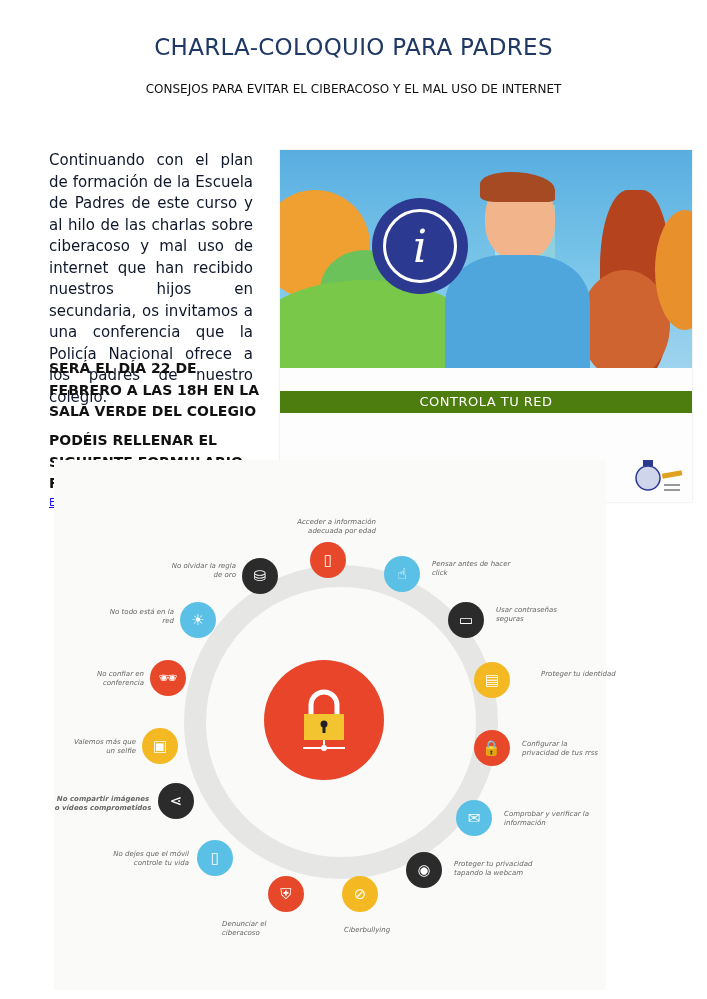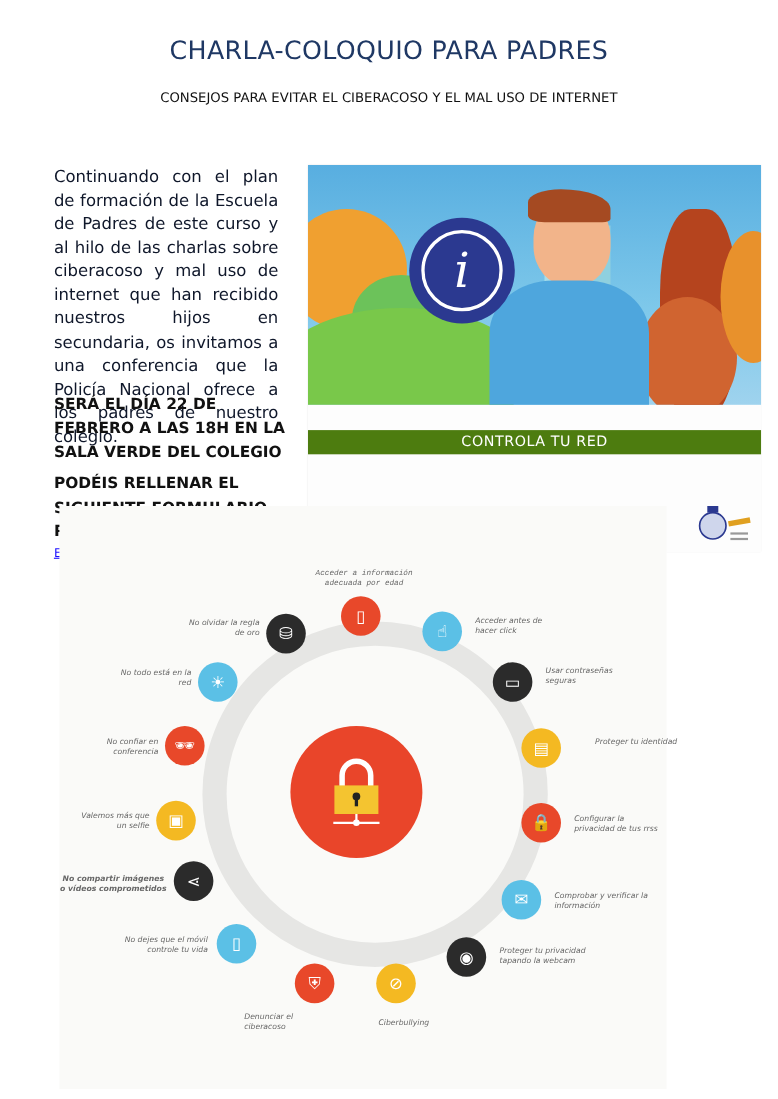--- a/index.html
+++ b/index.html
@@ -87,24 +87,24 @@
       <rect x="15" y="29" width="40" height="26" fill="#f4c430"></rect>
       <circle cx="35" cy="39" r="3.5" fill="#222"></circle>
         <rect x="33.5" y="40" width="3" height="8" fill="#222"></rect>
       <line x1="35" y1="55" x2="35" y2="63" stroke="#fff" stroke-width="2"></line>
       <line x1="14" y1="63" x2="56" y2="63" stroke="#fff" stroke-width="2"></line>
       <circle cx="35" cy="63" r="3" fill="#fff"></circle>
     </svg>
   </div>
 
   <div class="node" style="left:256px;top:82px;background:#e8482a;">▯</div>
-  <div class="nlabel" style="left:232px;top:58px;width:90px;text-align:center;font-family:Liberation Mono, monospace;">Acceder a información adecuada por edad</div>
+  <div class="nlabel" style="left:232px;top:58px;width:90px;text-align:right;">Acceder a información adecuada por edad</div>
 
   <div class="node" style="left:330px;top:96px;background:#5bc0e6;">☝</div>
-  <div class="nlabel" style="left:378px;top:100px;width:80px;">Acceder antes de hacer click</div>
+  <div class="nlabel" style="left:378px;top:100px;width:80px;">Pensar antes de hacer click</div>
 
   <div class="node" style="left:394px;top:142px;background:#2b2b2b;">▭</div>
   <div class="nlabel" style="left:442px;top:146px;width:80px;">Usar contraseñas seguras</div>
 
   <div class="node" style="left:420px;top:202px;background:#f4b922;">▤</div>
   <div class="nlabel" style="left:468px;top:210px;width:80px;padding-left:19px;">Proteger tu identidad</div>
 
   <div class="node" style="left:420px;top:270px;background:#e8482a;">🔒</div>
   <div class="nlabel" style="left:468px;top:280px;width:80px;">Configurar la privacidad de tus rrss</div>
 

